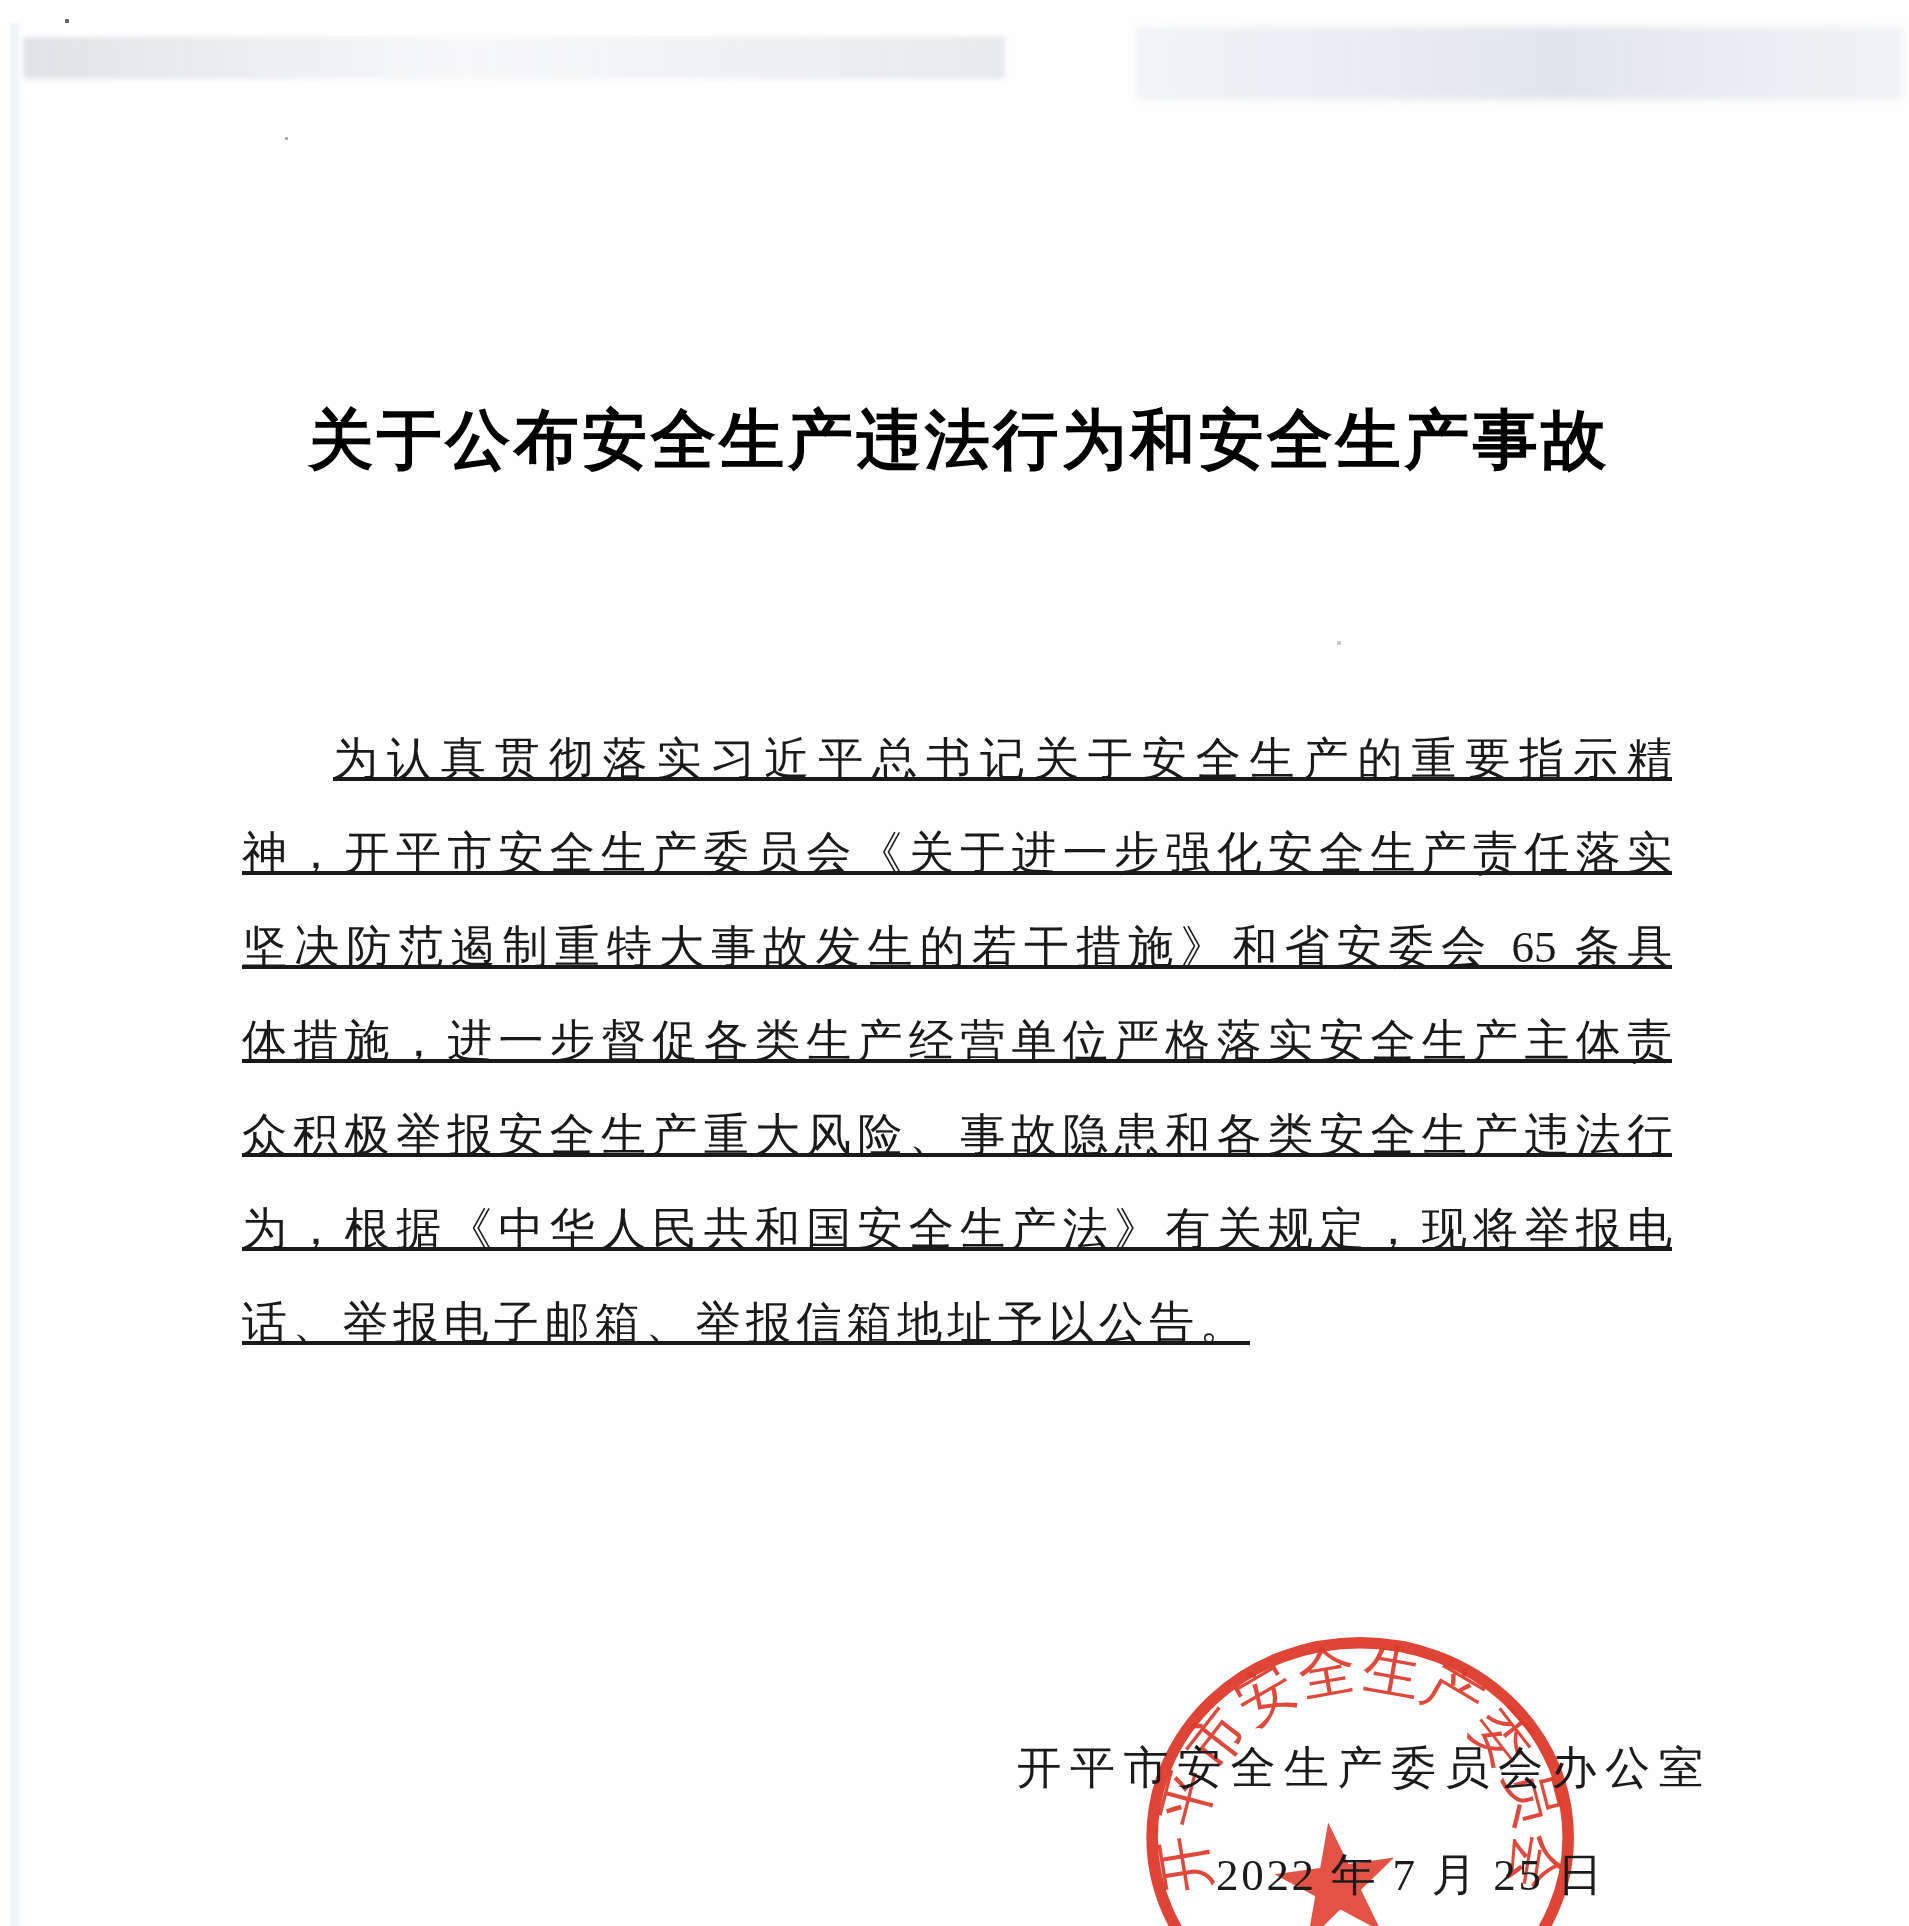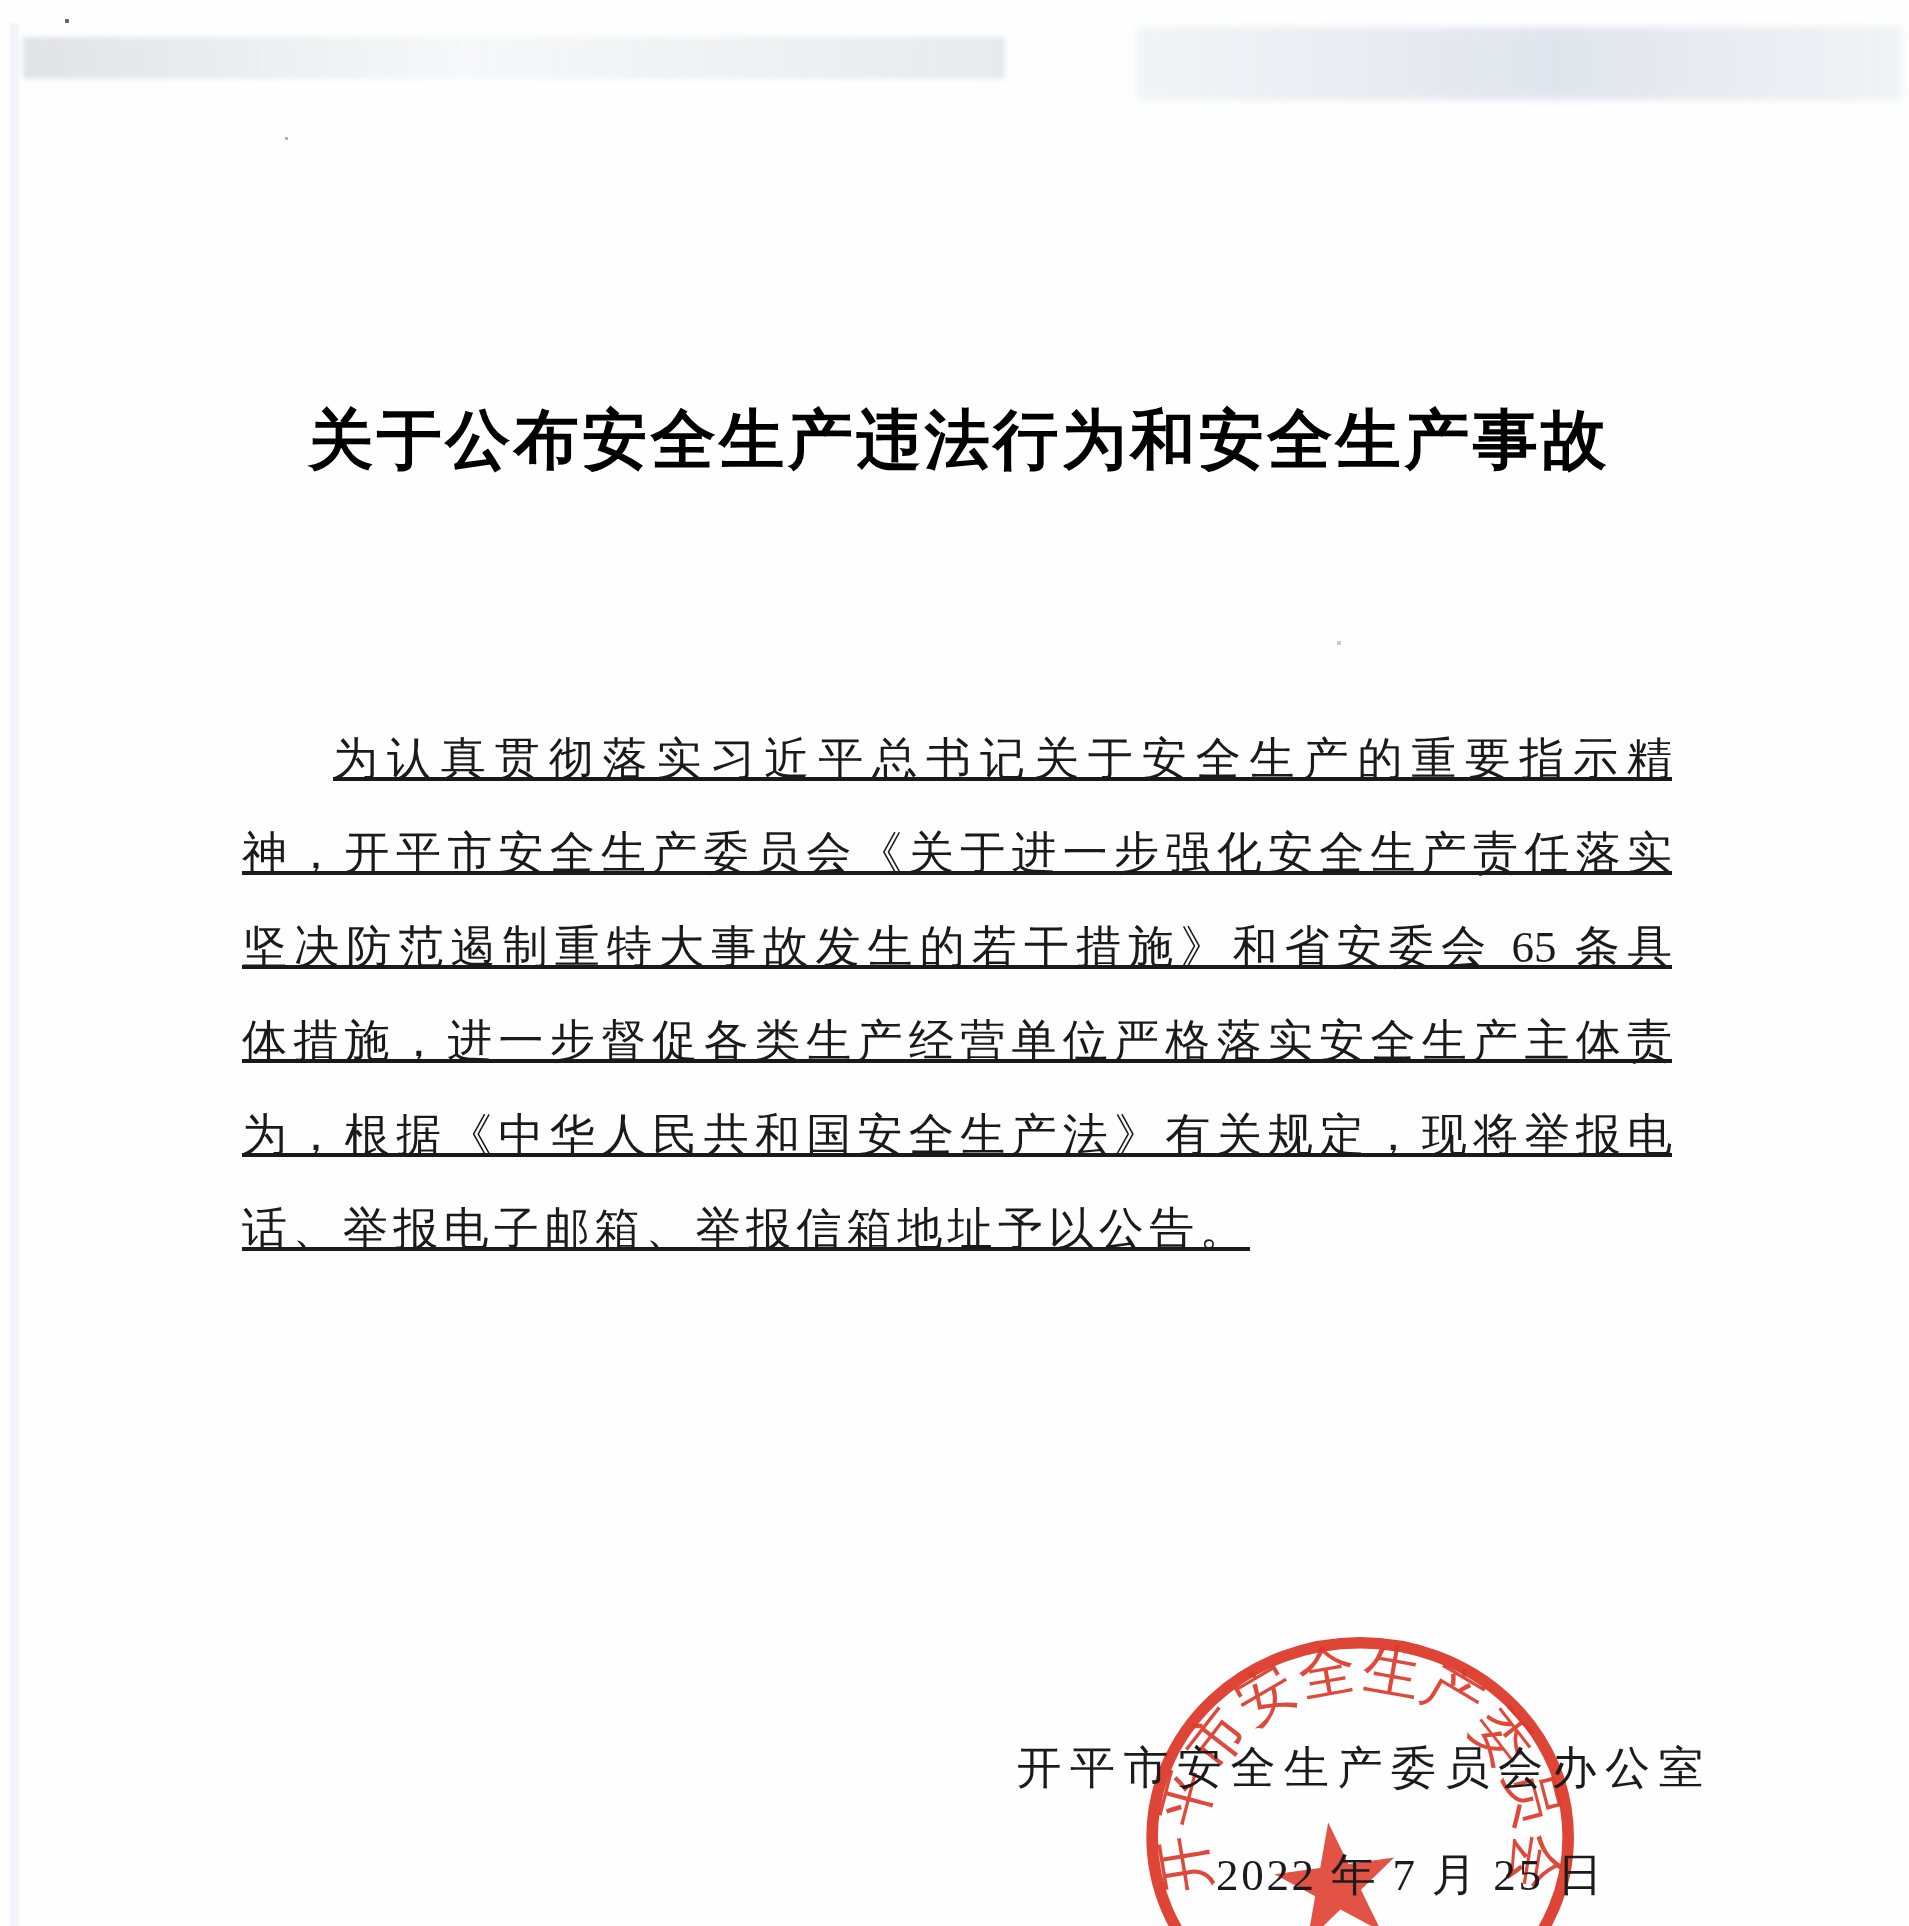--- a/index.html
+++ b/index.html
@@ -106,20 +106,21 @@
 
   <div class="doc-title">
     <div>关于公布安全生产违法行为和安全生产事故</div>
   </div>
 
   <div class="doc-body">
     <div class="body-line first">为认真贯彻落实习近平总书记关于安全生产的重要指示精</div>
     <div class="body-line">神，开平市安全生产委员会《关于进一步强化安全生产责任落实</div>
     <div class="body-line">坚决防范遏制重特大事故发生的若干措施》和省安委会 65 条具</div>
     <div class="body-line">体措施，进一步督促各类生产经营单位严格落实安全生产主体责</div>
+    <div class="body-line">众积极举报安全生产重大风险、事故隐患和各类安全生产违法行</div>
     <div class="body-line">为，根据《中华人民共和国安全生产法》有关规定，现将举报电</div>
     <div class="body-line last">话、举报电子邮箱、举报信箱地址予以公告。</div>
   </div>
 
   <svg class="seal" viewBox="0 0 1220 1090" xmlns="http://www.w3.org/2000/svg" xmlns:xlink="http://www.w3.org/1999/xlink">
     <defs>
       <path id="sealArc" d="M 215 662 A 410 385 0 1 1 985 662" fill="none"></path>
     </defs>
     <ellipse cx="600" cy="530" rx="540" ry="505" fill="none" stroke="#d92c1b" stroke-width="30" opacity="0.95"></ellipse>
     <text font-size="148" letter-spacing="4" fill="#d92c1b" opacity="0.92" font-family="Liberation Serif, serif">

